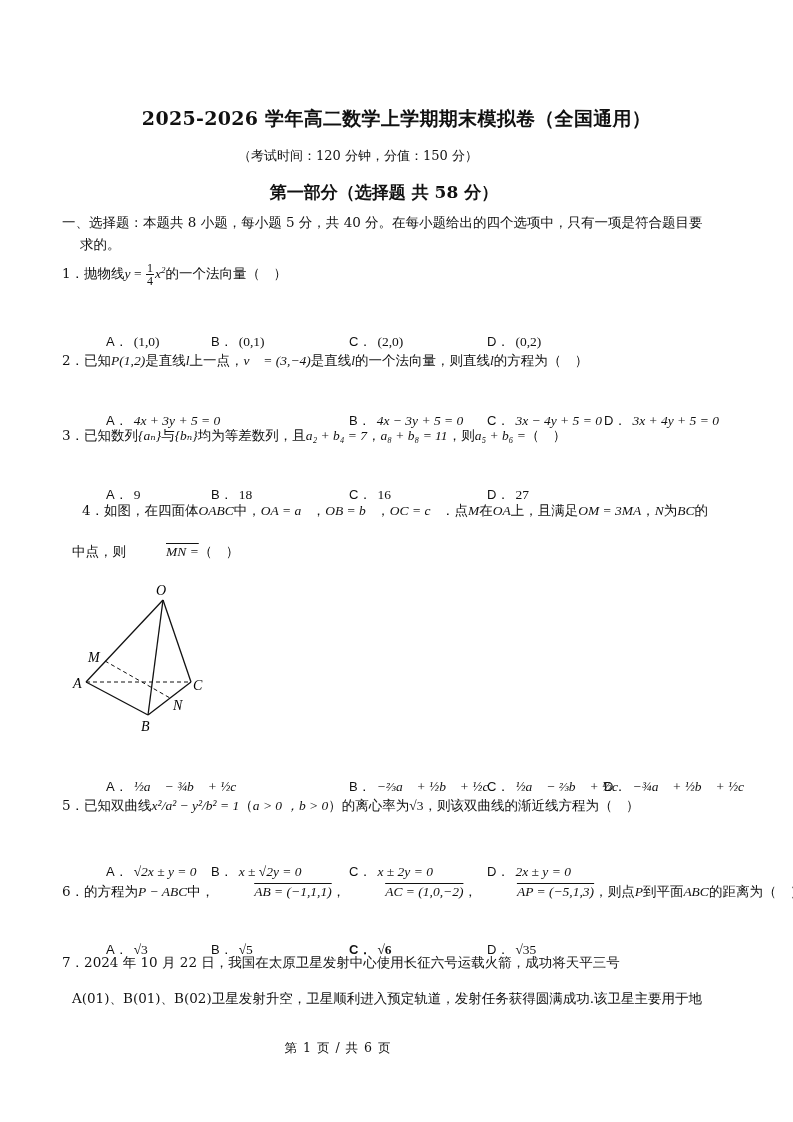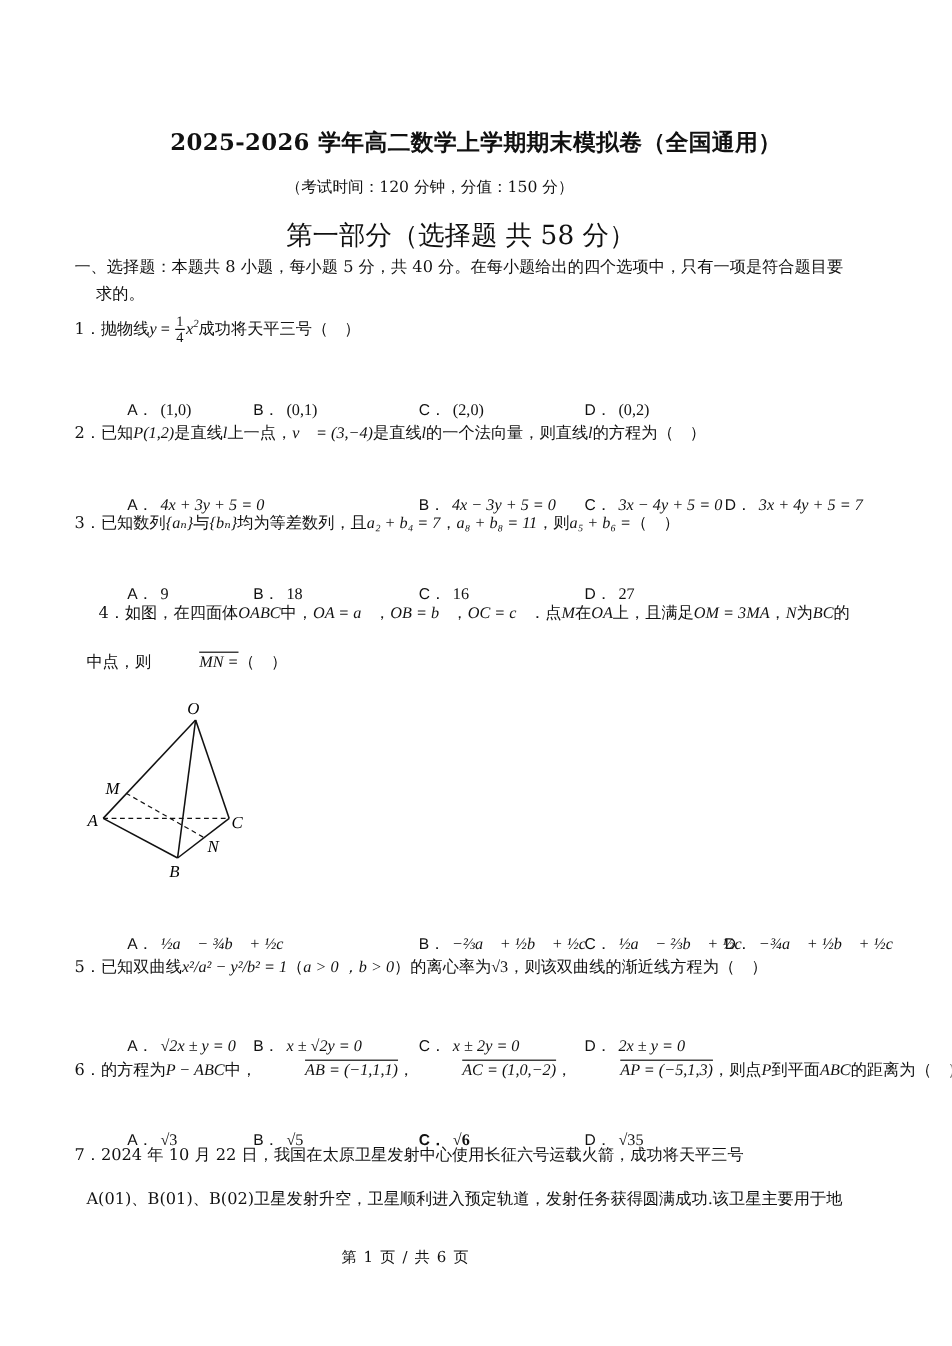--- a/index.html
+++ b/index.html
@@ -1,21 +1,21 @@
 <!DOCTYPE html>
 <html><head>
 <meta charset="utf-8">
 <style>
   html, body { margin:0; padding:0; background:#ffffff; }
   body { width:793px; height:1122px; position:relative; overflow:hidden;
          font-family:"DejaVu Serif","Liberation Serif",serif; color:#111; }
   .abs { position:absolute; white-space:nowrap; }
   .title { left:0; width:793px; top:106px; text-align:center; font-size:19px; font-weight:bold; letter-spacing:0.3px; }
   .subtitle { left:0; width:716px; top:147px; text-align:center; font-size:13px; }
-  .part { left:0; width:768px; top:181px; text-align:center; font-size:22px; font-weight:normal; }
+  .part { left:0; width:768px; top:181px; text-align:center; font-size:17px; font-weight:bold; }
   .txt { font-size:13.5px; }
   .m { font-family:"Liberation Serif","DejaVu Serif",serif; font-style:italic; }
   .n { font-family:"Liberation Serif","DejaVu Serif",serif; font-style:normal; }
   .frac { display:inline-block; vertical-align:middle; text-align:center; font-family:"Liberation Serif",serif; font-size:12px; line-height:12px; margin:0 1px; }
   .frac .num { display:block; border-bottom:1px solid #111; padding:0 1px; }
   .frac .den { display:block; padding:0 1px; }
   .ov { text-decoration:overline; font-family:"Liberation Serif",serif; font-style:italic;padding-left:40px; }
   sub, sup { font-size:9px; }
   .opt { font-size:13.5px;margin-top:22px; }
   .optlbl { font-family:"Liberation Sans",sans-serif; font-size:13px; margin-right:6px; }
@@ -26,34 +26,34 @@
 <body>
 
 <div class="abs title">2025-2026 学年高二数学上学期期末模拟卷（全国通用）</div>
 <div class="abs subtitle">（考试时间：120 分钟，分值：150 分）</div>
 <div class="abs part">第一部分（选择题 共 58 分）</div>
 
 <div class="abs txt" style="left:62px; top:214px;">一、选择题：本题共 8 小题，每小题 5 分，共 40 分。在每小题给出的四个选项中，只有一项是符合题目要</div>
 <div class="abs txt" style="left:80px; top:236px;">求的。</div>
 
 <div class="abs txt" style="left:62px; top:262px;">
-  <span>1．</span><span>抛物线</span><span class="m">y</span><span class="n"> = </span><span class="frac"><span class="num">1</span><span class="den">4</span></span><span class="m">x<sup>2</sup></span><span>成功将天平三号（　）</span>
+  <span>1．</span><span>抛物线</span><span class="m">y</span><span class="n"> = </span><span class="frac"><span class="num">1</span><span class="den">4</span></span><span class="m">x<sup>2</sup></span><span>的一个法向量（　）</span>
 </div>
 <div class="abs opt" style="left:106px; top:311px;"><span class="optlbl">A．</span><span class="n">(1,0)</span></div>
 <div class="abs opt" style="left:211px; top:311px;"><span class="optlbl">B．</span><span class="n">(0,1)</span></div>
 <div class="abs opt" style="left:349px; top:311px;"><span class="optlbl">C．</span><span class="n">(2,0)</span></div>
 <div class="abs opt" style="left:487px; top:311px;"><span class="optlbl">D．</span><span class="n">(0,2)</span></div>
 
 <div class="abs txt" style="left:62px; top:352px;">
   <span>2．</span><span>已知</span><span class="m">P(1,2)</span><span>是直线</span><span class="m">l</span><span>上一点，</span><span class="m">v⃗ = (3,−4)</span><span>是直线</span><span class="m">l</span><span>的一个法向量，则直线</span><span class="m">l</span><span>的方程为（　）</span>
 </div>
 <div class="abs opt" style="left:106px; top:390px;"><span class="optlbl">A．</span><span class="m">4x + 3y + 5 = 0</span></div>
 <div class="abs opt" style="left:349px; top:390px;"><span class="optlbl">B．</span><span class="m">4x − 3y + 5 = 0</span></div>
 <div class="abs opt" style="left:487px; top:390px;"><span class="optlbl">C．</span><span class="m">3x − 4y + 5 = 0</span></div>
-<div class="abs opt" style="left:604px; top:390px;"><span class="optlbl">D．</span><span class="m">3x + 4y + 5 = 7</span></div>
+<div class="abs opt" style="left:604px; top:390px;"><span class="optlbl">D．</span><span class="m">3x + 4y + 5 = 0</span></div>
 
 <div class="abs txt" style="left:62px; top:427px;">
   <span>3．</span><span>已知数列</span><span class="m">{aₙ}</span><span>与</span><span class="m">{bₙ}</span><span>均为等差数列，且</span><span class="m">a₂ + b₄ = 7</span><span>，</span><span class="m">a₈ + b₈ = 11</span><span>，则</span><span class="m">a₅ + b₆ =</span><span>（　）</span>
 </div>
 <div class="abs opt" style="left:106px; top:464px;"><span class="optlbl">A．</span><span class="n">9</span></div>
 <div class="abs opt" style="left:211px; top:464px;"><span class="optlbl">B．</span><span class="n">18</span></div>
 <div class="abs opt" style="left:349px; top:464px;"><span class="optlbl">C．</span><span class="n">16</span></div>
 <div class="abs opt" style="left:487px; top:464px;"><span class="optlbl">D．</span><span class="n">27</span></div>
 
 <div class="abs txt" style="left:62px; top:502px;margin-left:20px;">

